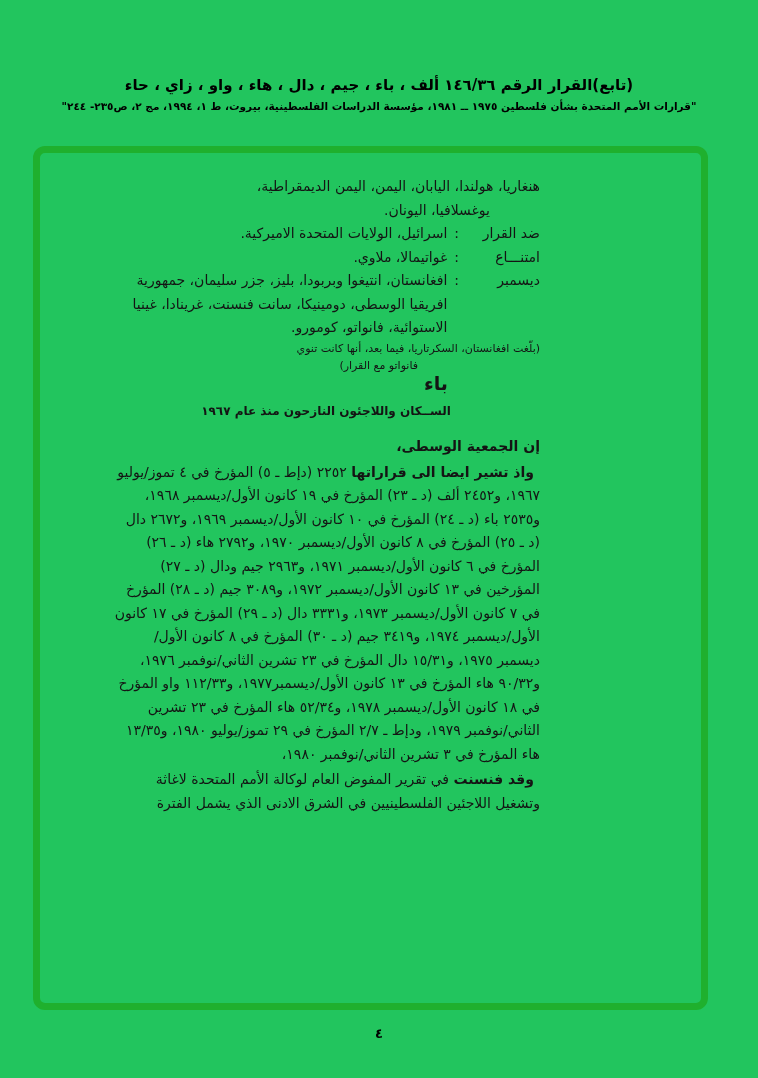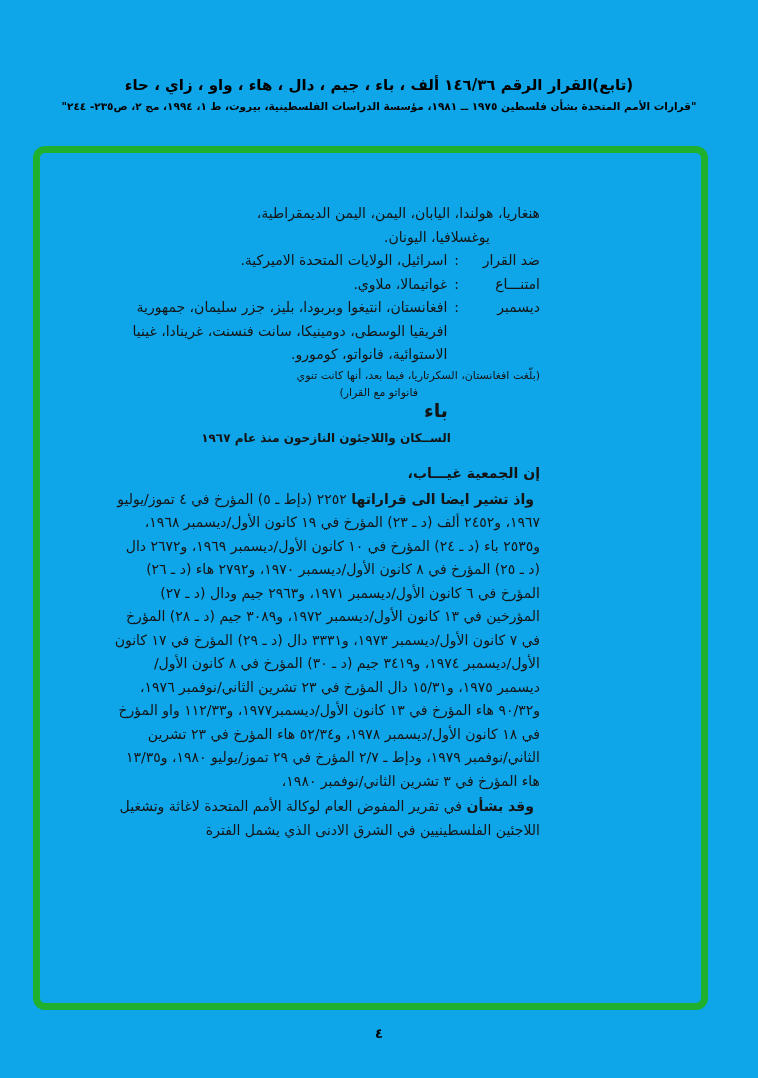--- a/index.html
+++ b/index.html
@@ -1,32 +1,32 @@
 <!DOCTYPE html>
 <html lang="ar"><head>
 <meta charset="utf-8">
 <style>
   html,body { margin:0; padding:0; background:#ffffff; }
   .page {
-    position:relative; width:758px; height:1078px; background:#0ea5e9;
+    position:relative; width:758px; height:1078px; background:#22c55e;
     font-family:"DejaVu Sans", sans-serif; color:#141414; overflow:hidden;text-decoration:underline;
   }
   .header { position:absolute; top:76px; left:0; right:0; text-align:center; direction:rtl; color:#000; }
   .header-line1 { font-size:15px; font-weight:bold; }
   .header-line2 { font-size:10.5px; font-weight:bold; margin-top:6px; white-space:nowrap; }
 
   .green-box {
     position:absolute; left:33px; top:146px; width:675px; height:864px;
     border:7px solid #1fb02e; border-radius:12px; box-sizing:border-box;
   }
 
   .content {
     position:absolute; left:40px; top:153px; width:672px; box-sizing:border-box;
     padding:22px 172px 0 72px; direction:rtl; text-align:right;
-    font-size:14px; line-height:23.5px;margin-top:27px;
+    font-size:14px; line-height:23.5px;
   }
   .content div, .content p { margin:0; }
 
   .cont-line2 { padding-right:50px; }
 
   .vote-row { display:flex; }
   .vote-label { flex:none; width:74px; white-space:nowrap; }
   .vote-sep { flex:none; padding:0 7px; }
   .vote-value { flex:1; }
 
@@ -77,24 +77,24 @@
     </div>
 
     <div class="note-block">
       <div>(بلّغت افغانستان، السكرتاريا، فيما بعد، أنها كانت تنوي</div>
       <div class="note-line2">فانواتو مع القرار)</div>
       <div class="section-letter">باء</div>
     </div>
 
     <div class="heading">الســكان واللاجئون النازحون منذ عام ١٩٦٧</div>
 
-    <div class="preamble">إن الجمعية غيـــاب،</div>
+    <div class="preamble">إن الجمعية الوسطى،</div>
 
 
     <p class="para"><b>واذ تشير ايضا الى قراراتها</b><span> ٢٢٥٢ (دإط ـ ٥) المؤرخ في ٤ تموز/يوليو ١٩٦٧، و٢٤٥٢ ألف (د ـ ٢٣) المؤرخ في ١٩ كانون الأول/ديسمبر ١٩٦٨، و٢٥٣٥ باء (د ـ ٢٤) المؤرخ في ١٠ كانون الأول/ديسمبر ١٩٦٩، و٢٦٧٢ دال (د ـ ٢٥) المؤرخ في ٨ كانون الأول/ديسمبر ١٩٧٠، و٢٧٩٢ هاء (د ـ ٢٦) المؤرخ في ٦ كانون الأول/ديسمبر ١٩٧١، و٢٩٦٣ جيم ودال (د ـ ٢٧) المؤرخين في ١٣ كانون الأول/ديسمبر ١٩٧٢، و٣٠٨٩ جيم (د ـ ٢٨) المؤرخ في ٧ كانون الأول/ديسمبر ١٩٧٣، و٣٣٣١ دال (د ـ ٢٩) المؤرخ في ١٧ كانون الأول/ديسمبر ١٩٧٤، و٣٤١٩ جيم (د ـ ٣٠) المؤرخ في ٨ كانون الأول/ديسمبر ١٩٧٥، و١٥/٣١ دال المؤرخ في ٢٣ تشرين الثاني/نوفمبر ١٩٧٦، و٩٠/٣٢ هاء المؤرخ في ١٣ كانون الأول/ديسمبر١٩٧٧، و١١٢/٣٣ واو المؤرخ في ١٨ كانون الأول/ديسمبر ١٩٧٨، و٥٢/٣٤ هاء المؤرخ في ٢٣ تشرين الثاني/نوفمبر ١٩٧٩، ودإط ـ ٢/٧ المؤرخ في ٢٩ تموز/يوليو ١٩٨٠، و١٣/٣٥ هاء المؤرخ في ٣ تشرين الثاني/نوفمبر ١٩٨٠،</span></p>
 
-    <p class="para"><b>وقد بشأن</b><span> في تقرير المفوض العام لوكالة الأمم المتحدة لاغاثة وتشغيل اللاجئين الفلسطينيين في الشرق الادنى الذي يشمل الفترة</span></p>
+    <p class="para"><b>وقد فنسنت</b><span> في تقرير المفوض العام لوكالة الأمم المتحدة لاغاثة وتشغيل اللاجئين الفلسطينيين في الشرق الادنى الذي يشمل الفترة</span></p>
 
   </div>
 
   <div class="page-num">٤</div>
 
 </div>
 
 </body></html>

